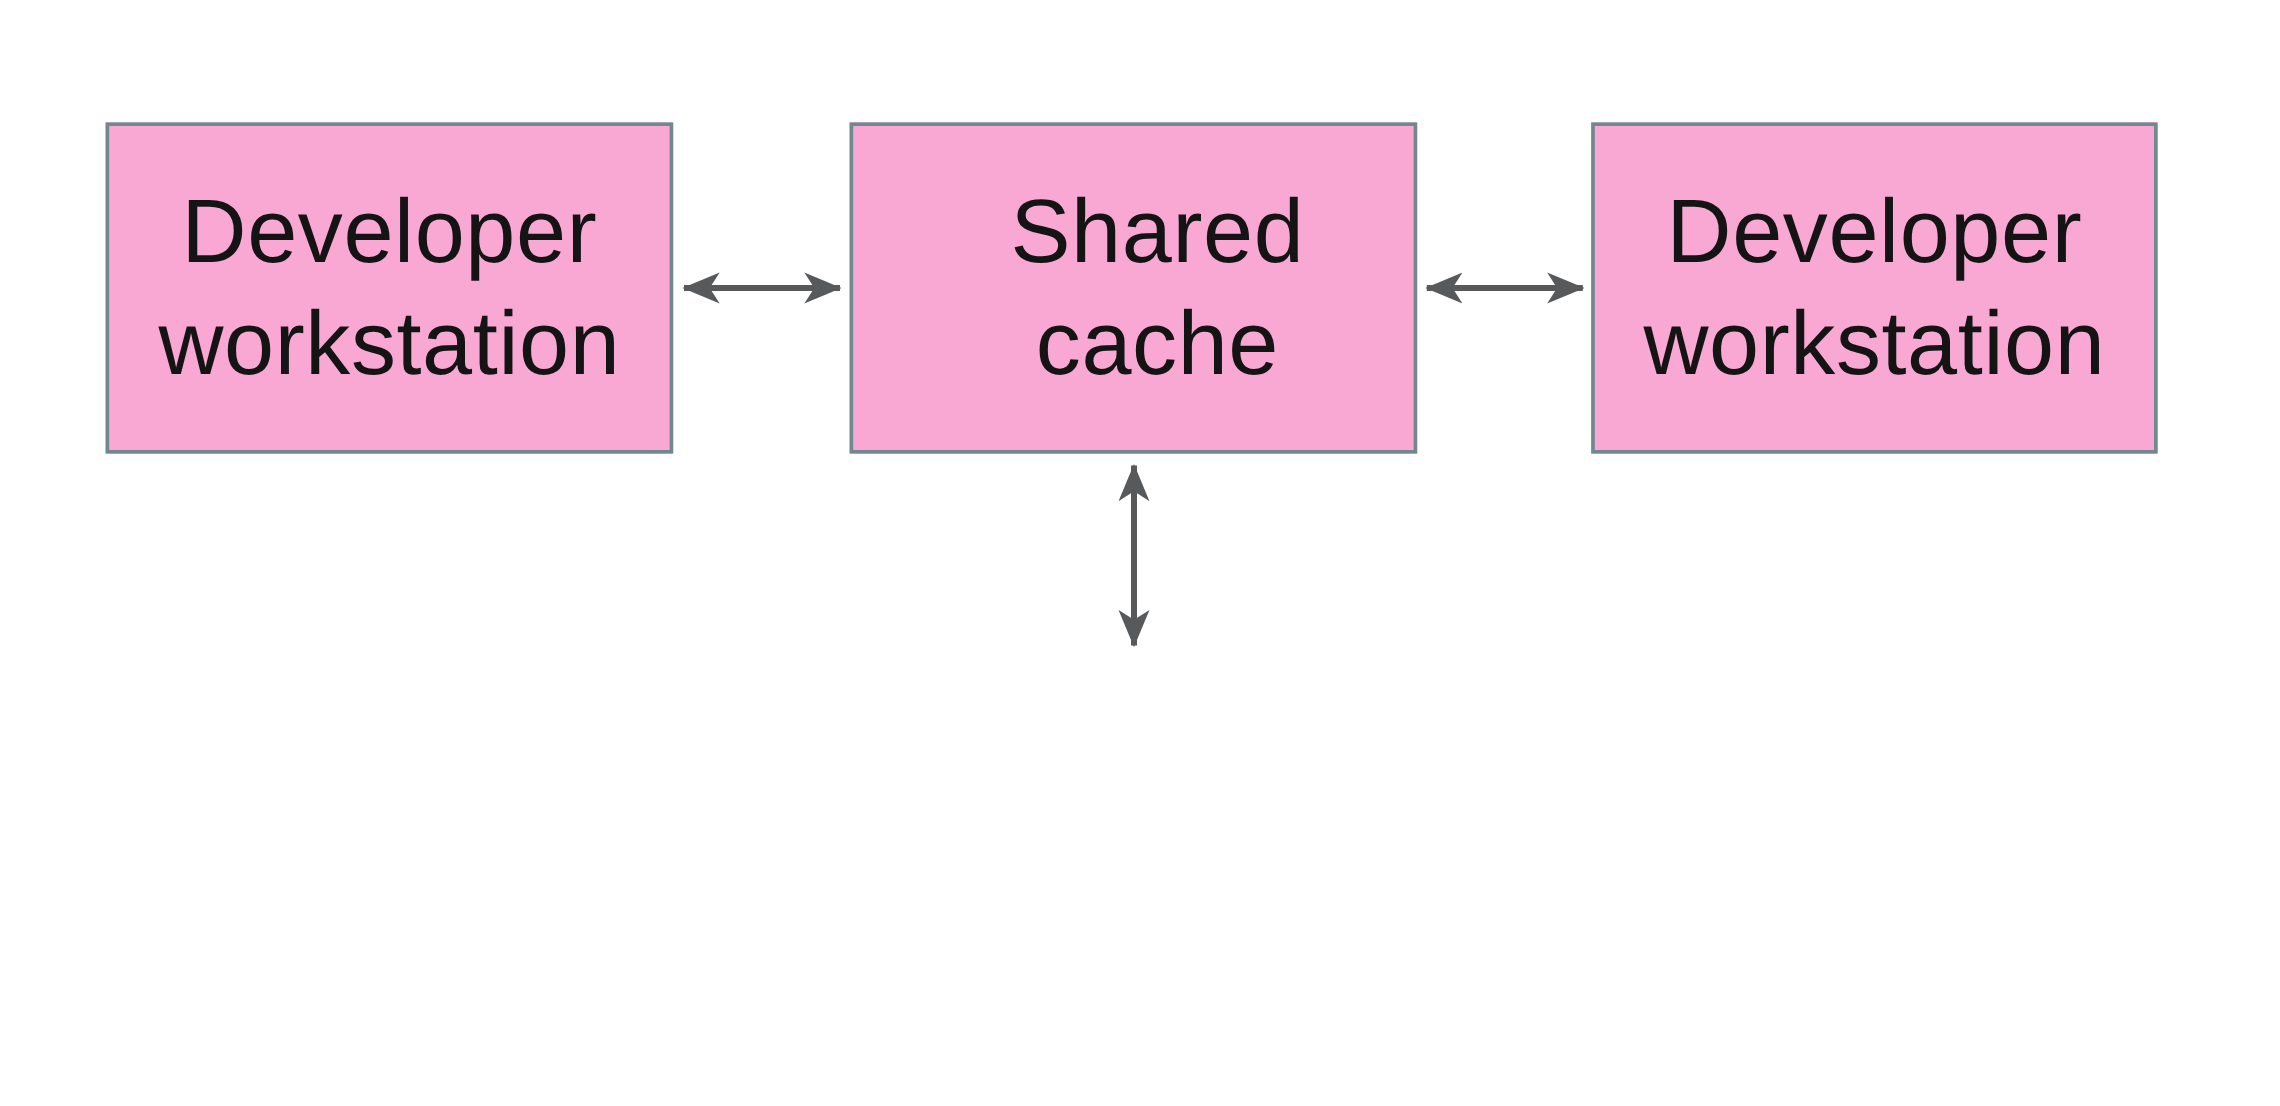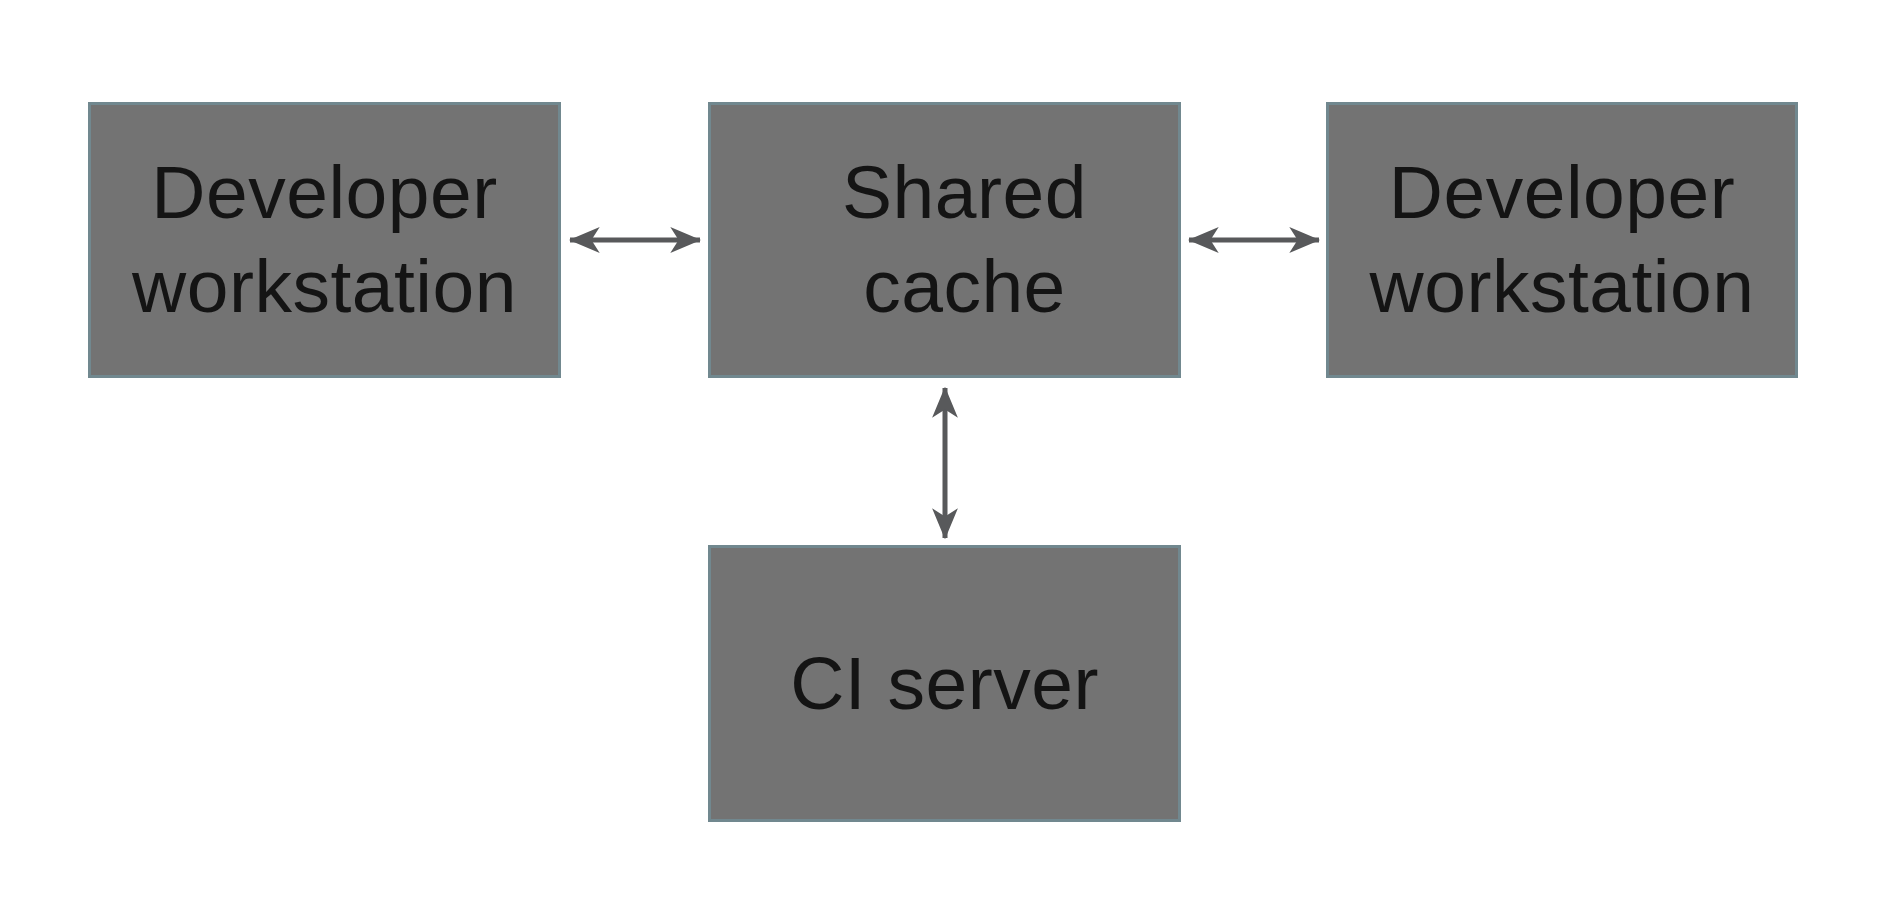--- a/index.html
+++ b/index.html
@@ -10,21 +10,21 @@
   #canvas {
     position: relative;
     width: 1900px;
     height: 922px;
     background: #ffffff;
     overflow: hidden;
     font-family: "Liberation Sans", sans-serif;
   }
   .node {
     position: absolute;
-    background: #737373;
+    background: #f9a8d4;
     border: 3px solid #71888f;
     box-sizing: border-box;
     display: flex;
     align-items: center;
     justify-content: center;
     text-align: center;
   }
   .node-label {
     font-size: 75px;
     line-height: 1.25;
@@ -57,23 +57,20 @@
   <div class="node" id="node-cache">
     <span class="node-label">Shared
 cache</span>
   </div>
 
   <div class="node" id="node-dev-right">
     <span class="node-label">Developer
 workstation</span>
   </div>
 
-  <div class="node" id="node-ci">
-    <span class="node-label">CI server</span>
-  </div>
 
   <svg id="edges-overlay" viewBox="0 0 1900 922" xmlns="http://www.w3.org/2000/svg">
     <defs>
       <marker id="arrowhead" viewBox="0 0 12 10" refX="11.5" refY="5" markerWidth="6.2" markerHeight="5.4" orient="auto-start-reverse" markerUnits="strokeWidth">
         <path d="M0,0 L12,5 L0,10 L3.2,5 Z" fill="#58595b"></path>
       </marker>
     </defs>
 
     <line x1="570" y1="240" x2="700" y2="240" stroke-width="5" marker-start="url(#arrowhead)" marker-end="url(#arrowhead)" stroke="#58595b"></line>
 

